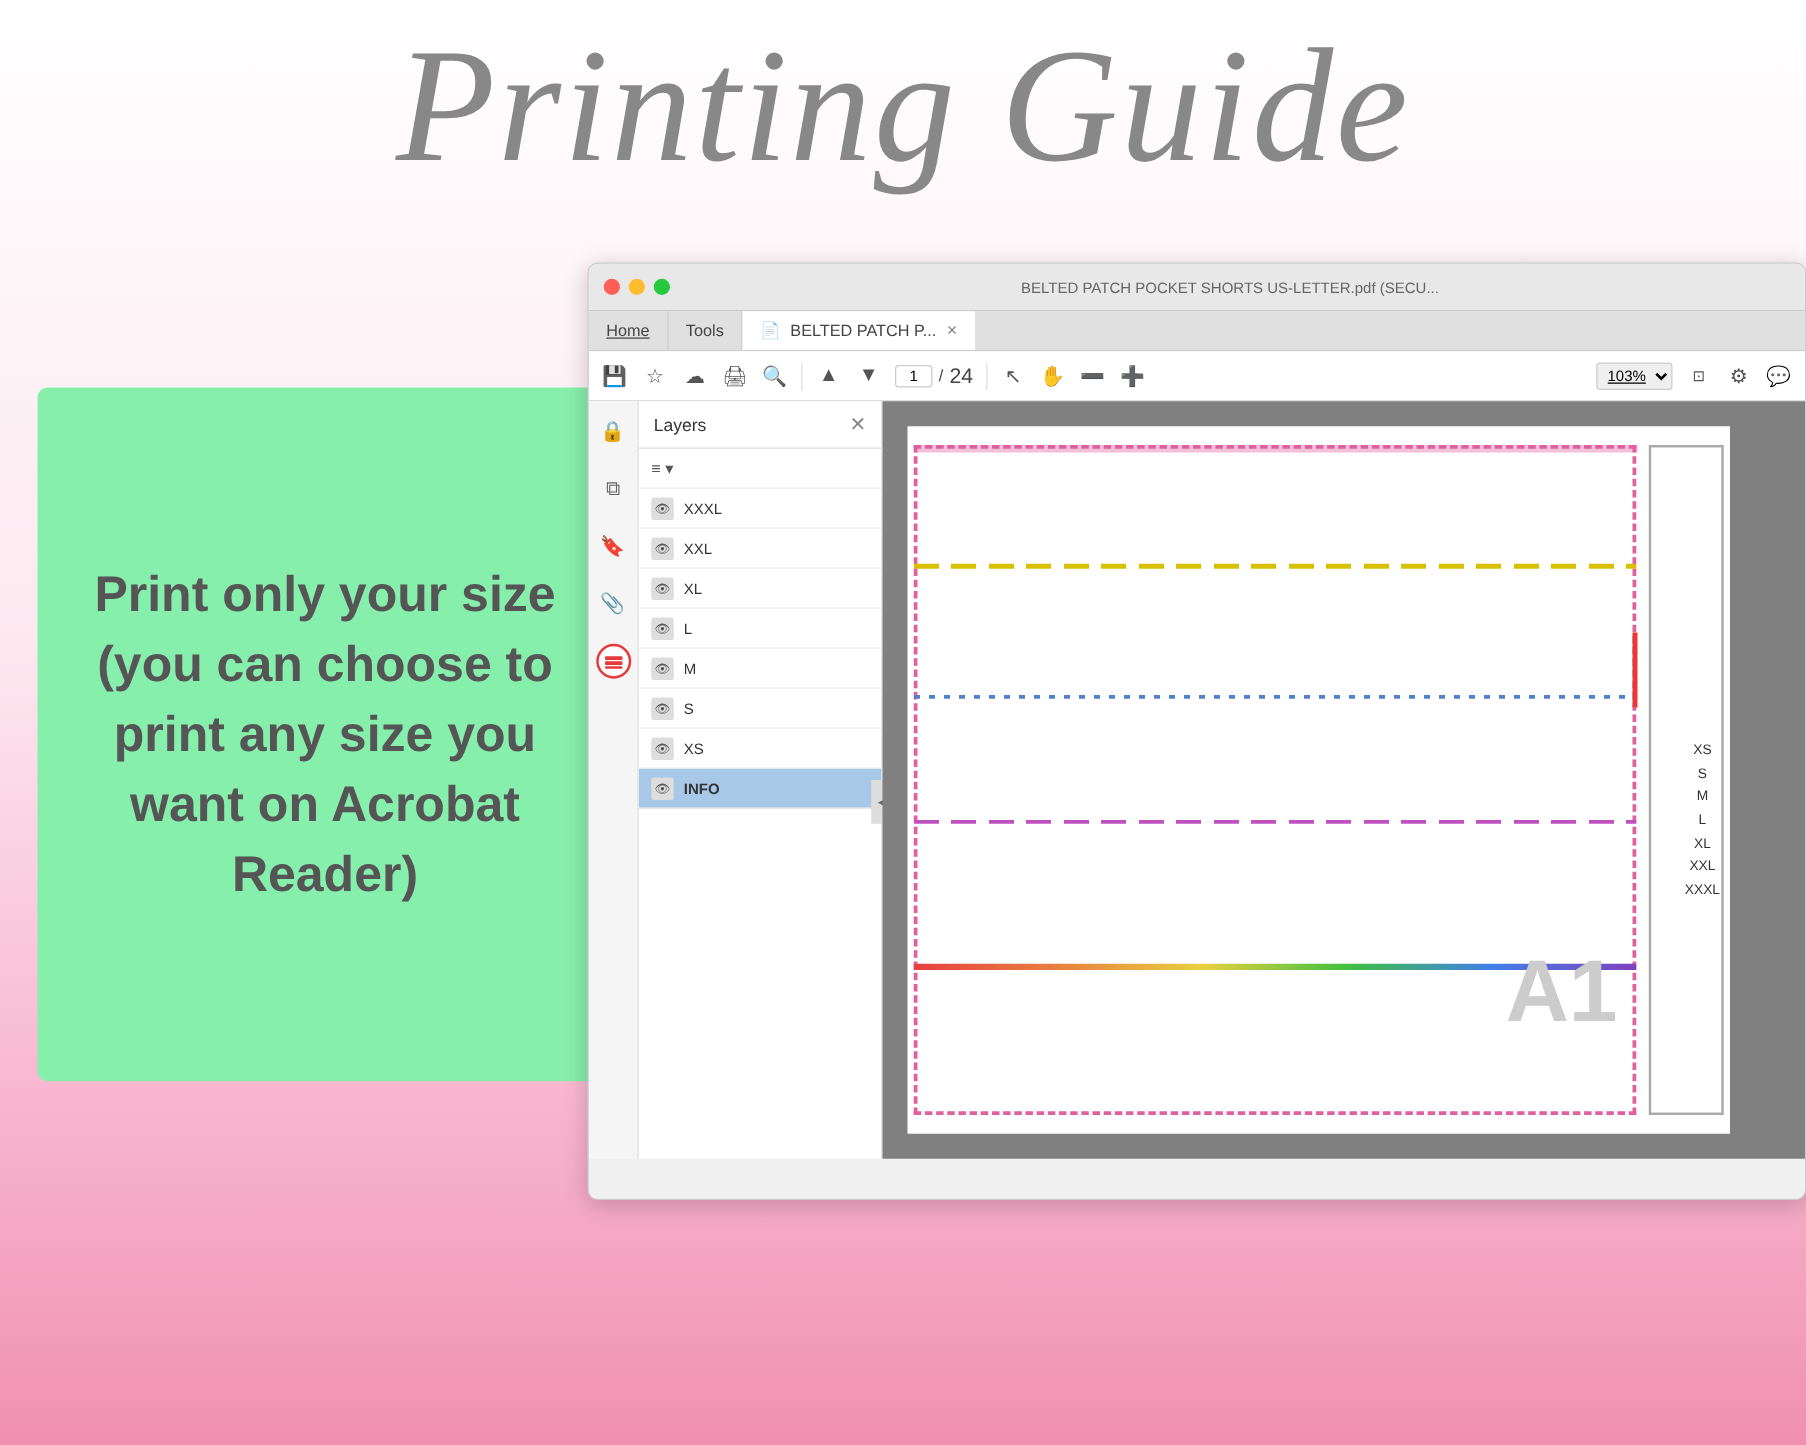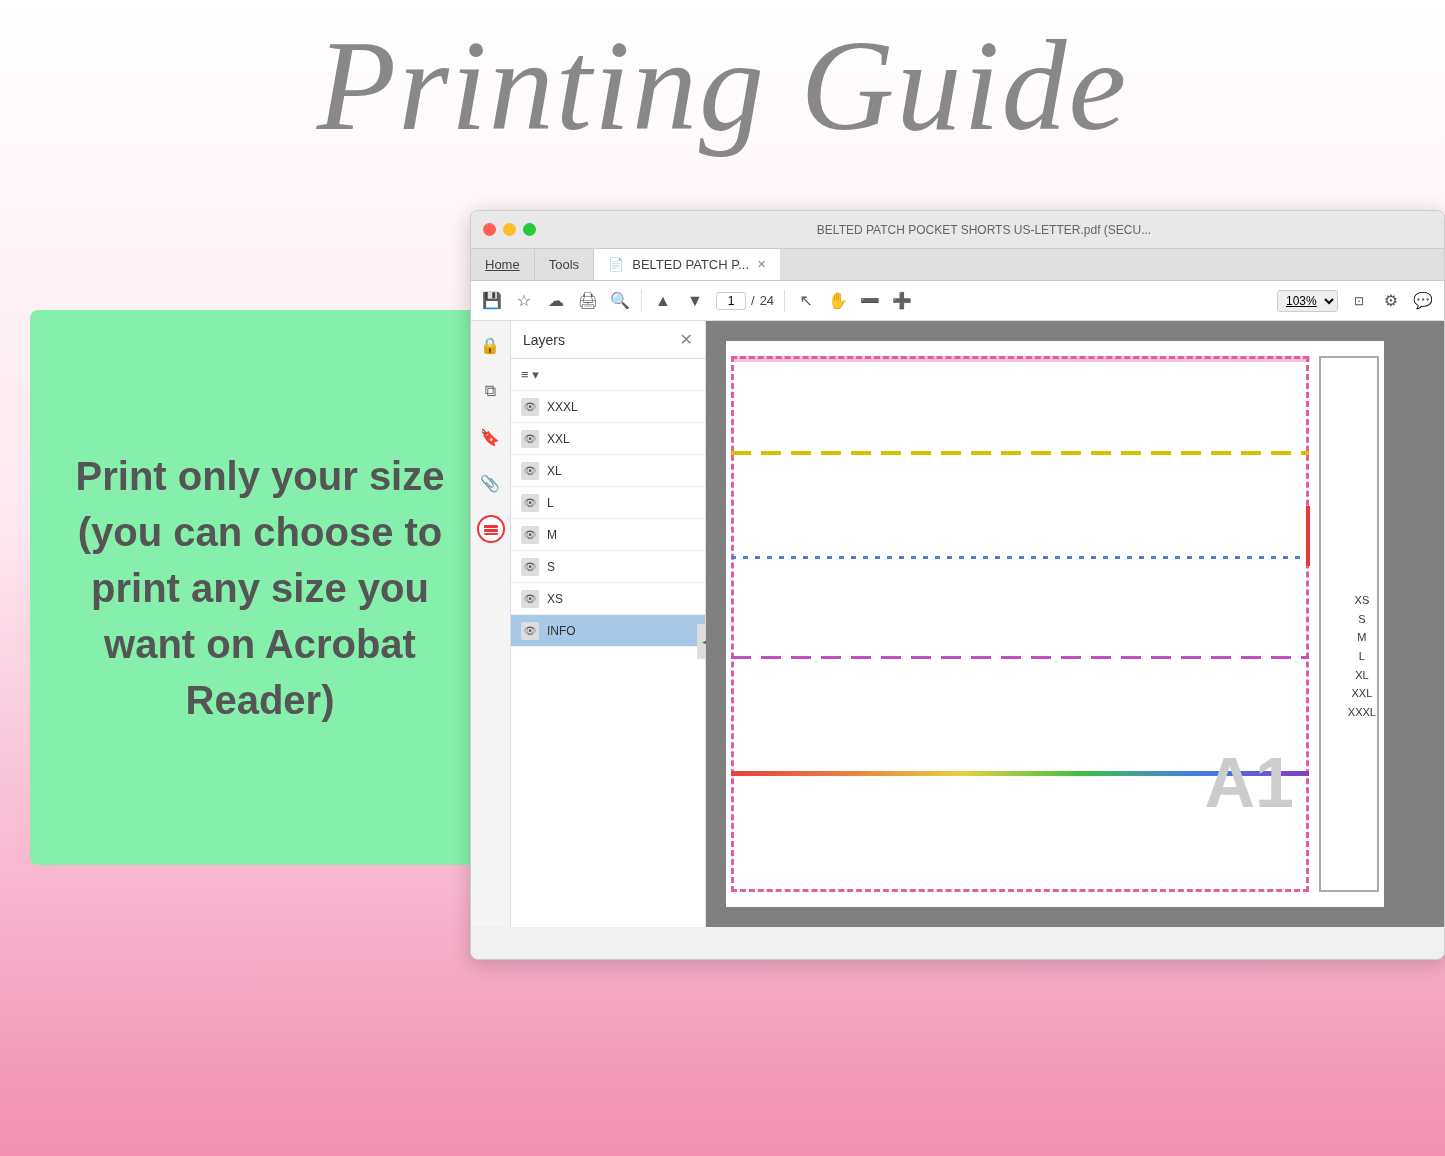--- a/index.html
+++ b/index.html
@@ -373,21 +373,21 @@
     <div class="toolbar-icon">☆</div>
     <div class="toolbar-icon">☁</div>
     <div class="toolbar-icon">🖨</div>
     <div class="toolbar-icon">🔍</div>
     <div class="toolbar-divider"></div>
     <div class="toolbar-icon">▲</div>
     <div class="toolbar-icon">▼</div>
     <div class="toolbar-page-nav">
       <input class="page-input" value="1" type="text" style="">
       <span style="font-size:13px;color:#444;">/</span>
-      <span style="font-size:13px;color:#444;">24</span>
+      <span style="font-size:17px;color:#444;">24</span>
     </div>
     <div class="toolbar-divider"></div>
     <div class="toolbar-icon">↖</div>
     <div class="toolbar-icon">✋</div>
     <div class="toolbar-icon">➖</div>
     <div class="toolbar-icon">➕</div>
     <div class="zoom-control">
       <select class="zoom-select">
         <option>103%</option>
         <option>50%</option>
@@ -450,21 +450,21 @@
         <div class="layer-item">
           <div class="layer-eye-icon">👁</div>
           <span>S</span>
         </div>
         <div class="layer-item">
           <div class="layer-eye-icon">👁</div>
           <span>XS</span>
         </div>
         <div class="layer-item selected">
           <div class="layer-eye-icon">👁</div>
-          <span style="font-weight:normal;">INFO</span>
+          <span style="font-weight:bold;">INFO</span>
         </div>
       </div>
 
 
       <div class="collapse-btn">◀</div>
     </div>
 
     <div class="pdf-area">
       <div class="pdf-page">
 
@@ -485,20 +485,20 @@
         <div style="position:absolute;top:250px;right:8px;font-size:11px;color:#333;line-height:1.7;text-align:center;">
           <div>XS</div>
           <div>S</div>
           <div>M</div>
           <div>L</div>
           <div>XL</div>
           <div>XXL</div>
           <div>XXXL</div>
         </div>
 
-        <div style="position:absolute;bottom:84px;right:90px;font-size:70px;color:#ccc;font-weight:bold;">A1</div>
+        <div style="position:absolute;bottom:74px;right:90px;font-size:70px;color:#ccc;font-weight:bold;">A1</div>
 
         <div style="position:absolute;top:15px;right:74px;height:6px;left:5px;background:#e060a0;opacity:0.4;"></div>
       </div>
     </div>
 
   </div>
 </div>
 
 </body></html>

